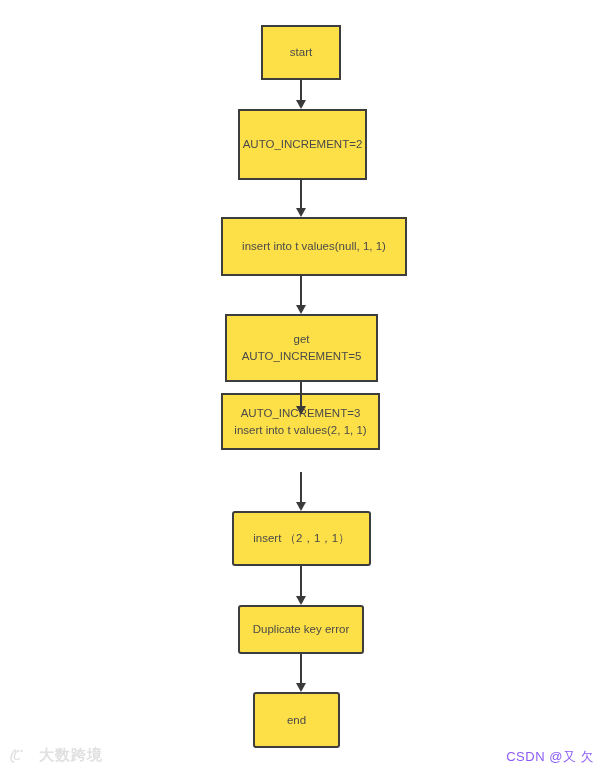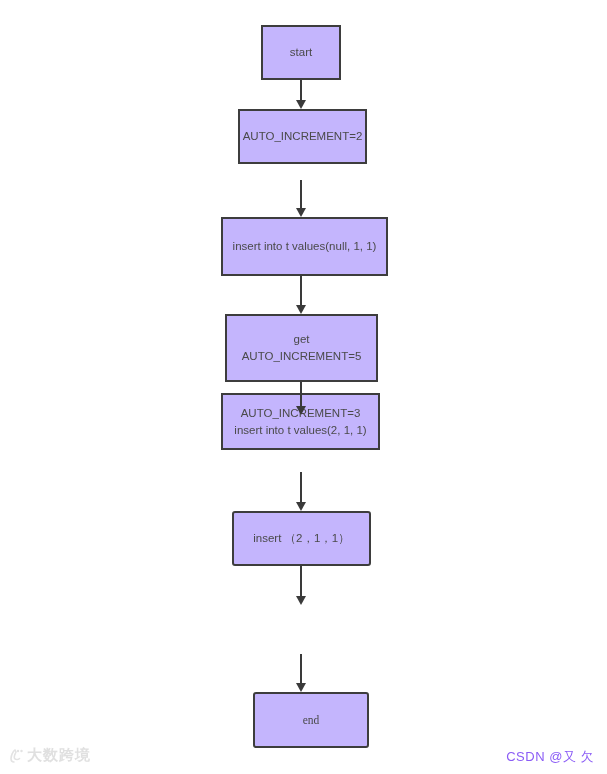--- a/index.html
+++ b/index.html
@@ -10,41 +10,41 @@
     position: relative;
     width: 607px;
     height: 774px;
     background: #ffffff;
     overflow: hidden;
   }
 
   .node {
     position: absolute;
     border: 2px solid #3d3d3d;
-    background: #c4b5fd;
+    background: #fde047;
     color: #4a4a4a;
     font-size: 11.5px;
     line-height: 1.45;
     display: flex;
     align-items: center;
     justify-content: center;
     text-align: center;
     white-space: pre-line;
     padding: 2px 6px;
   }
   .rounded { border-radius: 3px; }
 
   .n1 { left: 261px; top: 25px;  width: 80px;  height: 55px; }
-  .n2 { left: 238px; top: 109px; width: 129px; height: 55px; }
-  .n3 { left: 221px; top: 217px; width: 167px; height: 59px; }
+  .n2 { left: 238px; top: 109px; width: 129px; height: 71px; }
+  .n3 { left: 221px; top: 217px; width: 186px; height: 59px; }
   .n4 { left: 225px; top: 314px; width: 153px; height: 68px; }
   .n5 { left: 221px; top: 393px; width: 159px; height: 57px; }
   .n6 { left: 232px; top: 511px; width: 139px; height: 55px; }
   .n7 { left: 238px; top: 605px; width: 126px; height: 49px; }
-  .n8 { left: 253px; top: 692px; width: 116px;  height: 56px; font-family: Liberation Serif, serif; }
+  .n8 { left: 253px; top: 692px; width: 87px;  height: 56px; }
 
   .arrow {
     position: absolute;
     left: 296px;
     width: 10px;
     display: flex;
     flex-direction: column;
     align-items: center;
   }
   .arrow .shaft { width: 2px; flex: 1; background: #3a3a3a; }
@@ -61,21 +61,21 @@
   .a5 { top: 472px; height: 39px; }
   .a6 { top: 566px; height: 39px; }
   .a7 { top: 654px; height: 38px; }
 
   .wm-left {
     position: absolute;
     left: 9px;
     top: 746px;
     display: flex;
     align-items: center;
-    gap: 0;
+    gap: 12px;
     color: #e0e0e0;
     font-size: 15px;
     font-weight: bold;
     letter-spacing: 1px;
     user-select: none;
   }
   .wm-left .logo { display: inline-flex; opacity: 0.9; }
 
   .wm-right {
     position: absolute;
@@ -98,20 +98,21 @@
 
   <div class="node n3">insert into t values(null, 1, 1)</div>
 
   <div class="node n4">get AUTO_INCREMENT=5</div>
 
   <div class="node n5">AUTO_INCREMENT=3
 insert into t values(2, 1, 1)</div>
 
   <div class="node n6 rounded">insert （2，1，1）</div>
 
+  <div class="node n7 rounded">Duplicate key error</div>
 
   <div class="node n8 rounded">end</div>
 
   <div class="arrow a1">
     <div class="shaft"></div>
     <div class="head"></div>
   </div>
   <div class="arrow a2">
     <div class="shaft"></div>
     <div class="head"></div>

